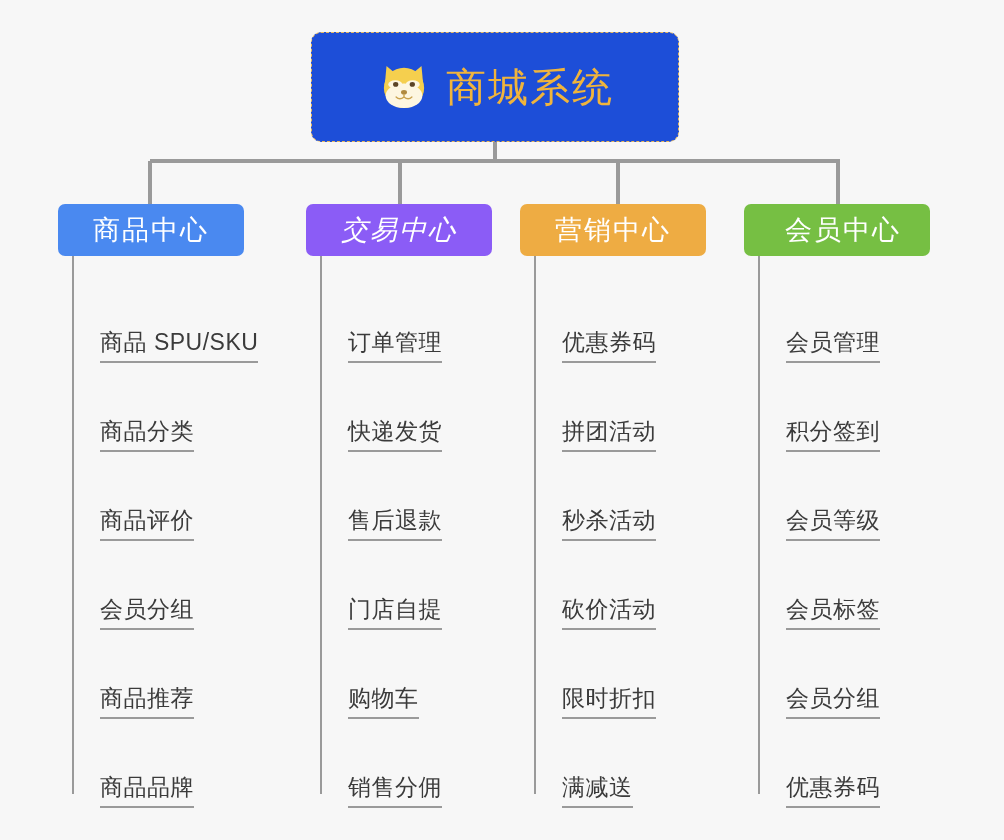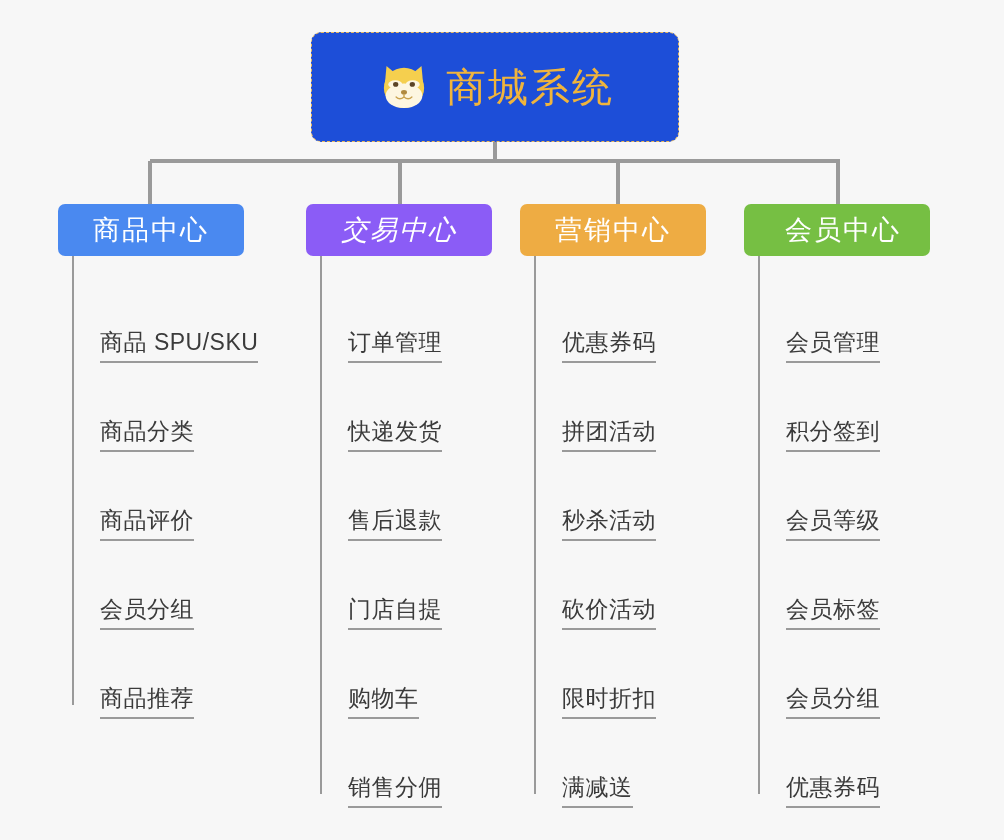--- a/index.html
+++ b/index.html
@@ -183,20 +183,23 @@
         </div>
       <div class="item">
           <span class="item-label" style="border-bottom-color: rgb(154, 154, 154);">商品评价</span>
         </div>
       <div class="item">
           <span class="item-label" style="border-bottom-color: rgb(154, 154, 154);">会员分组</span>
         </div>
       <div class="item">
           <span class="item-label" style="border-bottom-color: rgb(154, 154, 154);">商品推荐</span>
         </div>
+      <div class="item">
+          <span class="item-label" style="border-bottom-color: rgb(154, 154, 154);">商品品牌</span>
+        </div>
     </div>
   </div>
 
   <div class="column col-1">
     <div class="cat-header" style="background: #8b5cf6; font-style: italic;">
       <span>交易中心</span>
     </div>
     <div class="items">
       <div class="rail" style="background: rgb(154, 154, 154);"></div>
       <div class="item">

